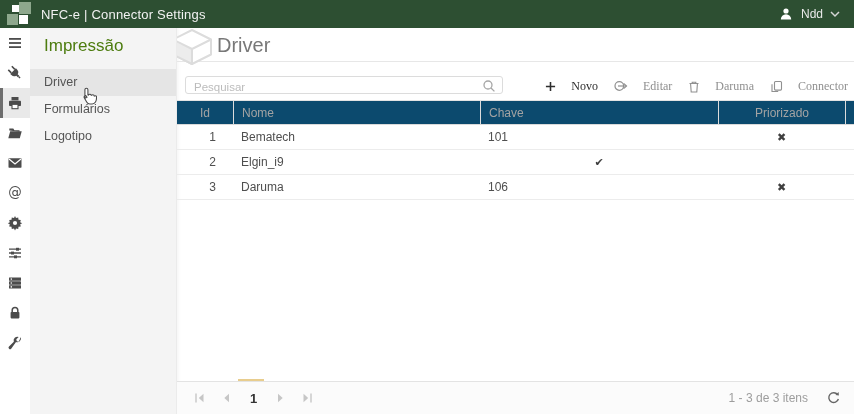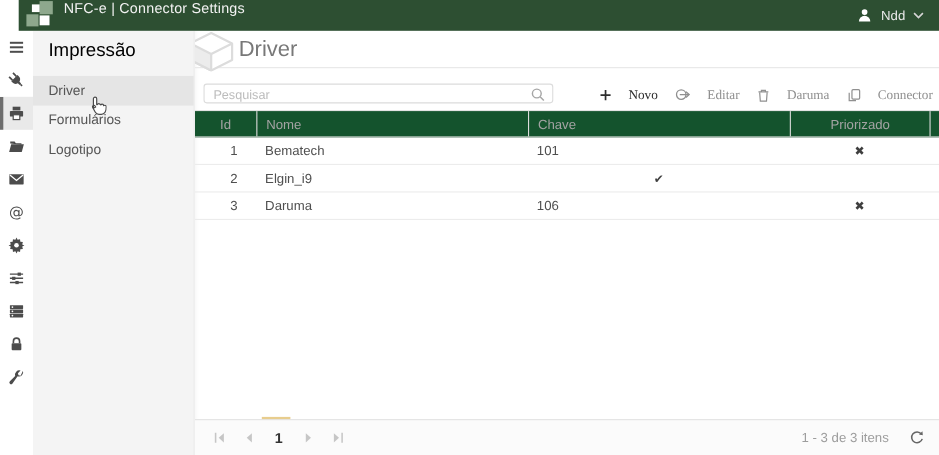--- a/index.html
+++ b/index.html
@@ -1,38 +1,38 @@
 <!DOCTYPE html>
 <html><head>
 <meta charset="utf-8">
 <style>
   * { box-sizing: border-box; margin: 0; padding: 0; }
   html,body { width:854px; height:414px; overflow:hidden; }
   body { font-family:"Liberation Sans", sans-serif; background:#fff; position:relative; }
 
   
-  .topbar { position:absolute; top:0; left:0; right:0; height:28px; background:#2d4f32; display:flex; z-index:10;margin-left:17px; }
+  .topbar { position:absolute; top:0; left:0; right:0; height:28px; background:#2d4f32; display:flex; align-items:center; z-index:10; }
   .logo { position:relative; width:28px; height:26px; margin-left:5px; flex:0 0 auto; }
   .logo .sq { position:absolute; }
   .sq1 { left:14px; top:1px;  width:12px; height:12px; background:#8ea88d; }
   .sq2 { left:7px;  top:4px;  width:7px;  height:7px;  background:#ffffff; }
   .sq3 { left:2px;  top:13px; width:11px; height:11px; background:#8ea88d; }
   .sq4 { left:14px; top:14px; width:9px;  height:9px;  background:#ffffff; }
   .topbar-title { color:#f2f2f2; font-size:13px; font-weight:400; margin-left:8px; letter-spacing:.2px; }
   .topbar-right { margin-left:auto; margin-right:14px; display:flex; align-items:center; gap:7px; color:#e9e9e9; font-size:12px; cursor:pointer; }
 
   
   .rail { position:absolute; top:28px; left:0; width:30px; bottom:0; background:#fff; z-index:5; }
   .rail-item { width:30px; height:30px; display:flex; align-items:center; justify-content:center; }
   .rail-item.active { background:#e9e9e9; box-shadow: inset 3px 0 0 #6d6d6d; }
   .rail-item svg { display:block; }
 
   
   .sidebar { position:absolute; top:28px; left:30px; width:147px; bottom:0; background:#f4f4f4; border-right:1px solid #ebebeb; z-index:4; }
-  .sidebar-header { font-size:17px; color:#000000; padding:8px 0 0 14px; line-height:20px; }
+  .sidebar-header { font-size:17px; color:#4d7c0f; padding:8px 0 0 14px; line-height:20px; }
   .sidebar-items { margin-top:13px; }
   .sidebar-item { height:27px; line-height:27px; padding-left:14px; font-size:12.5px; color:#555; cursor:pointer; }
   .sidebar-item.active { background:#e5e5e5; }
   .cursor-hand { position:absolute; left:47px; top:58px; z-index:20; pointer-events:none; }
 
   
   .content { position:absolute; top:28px; left:177px; right:0; bottom:0; background:#fff; overflow:hidden; box-shadow: inset 5px 0 5px -5px rgba(0,0,0,.07); }
   .content-header { position:relative; height:34px; border-bottom:1px solid #e7e7e7; }
   .cube-icon { position:absolute; left:-8px; top:0; }
   .page-title { position:absolute; left:40px; top:6px; font-size:20px; color:#787878; font-weight:400; }
@@ -42,21 +42,21 @@
   .search-box input { width:100%; height:100%; border:none; outline:none; background:transparent; font-family:"Liberation Sans",sans-serif; font-size:11.5px; color:#555; padding:0 24px 0 8px; }
   .search-box input::placeholder { color:#bcbcbc; }
   .search-icon { position:absolute; right:6px; top:2px; }
   .actions { position:absolute; right:6px; top:5px; display:flex; align-items:center; gap:16px; height:18px; }
   .action-btn { display:flex; align-items:center; gap:15px; font-size:12px; color:#8f8f8f; cursor:pointer; white-space:nowrap;font-family:Liberation Serif, serif; }
   .action-btn.primary { color:#2e2e2e; }
 
   
   .grid { position:absolute; top:72px; left:0; right:0; }
   .grid-header, .grid-row { display:grid; grid-template-columns:56px 247px 238px 127px 1fr; height:25px; }
-  .grid-header { background:#14532d; border-top:1px solid #e3e3e3; border-bottom:1px solid #dadada; color:#a3a3a3; font-size:12px; }
+  .grid-header { background:#0c4a6e; border-top:1px solid #e3e3e3; border-bottom:1px solid #dadada; color:#a3a3a3; font-size:12px; }
   .gh-cell { display:flex; align-items:center; padding:0 8px; border-left:1px solid #dcdcdc; cursor:pointer; }
   .gh-cell:first-child { border-left:none; justify-content:center; }
   .gh-cell.center { justify-content:center; }
   .grid-row { border-bottom:1px solid #ececec; font-size:12px; color:#4f4f4f; align-items:center; cursor:pointer; }
   .gr-cell { padding:0 8px; overflow:hidden; white-space:nowrap; }
   .gr-cell.id { text-align:right; padding-right:17px; }
   .gr-cell.mark { text-align:center; font-family:"DejaVu Sans",sans-serif; font-size:11px; color:#3f3f3f; font-weight:bold; }
 
   
   .pager { position:absolute; left:0; right:0; bottom:0; height:33px; border-top:1px solid #e3e3e3; background:#fbfbfb; display:flex; align-items:center; font-size:12px; color:#9d9d9d; }

